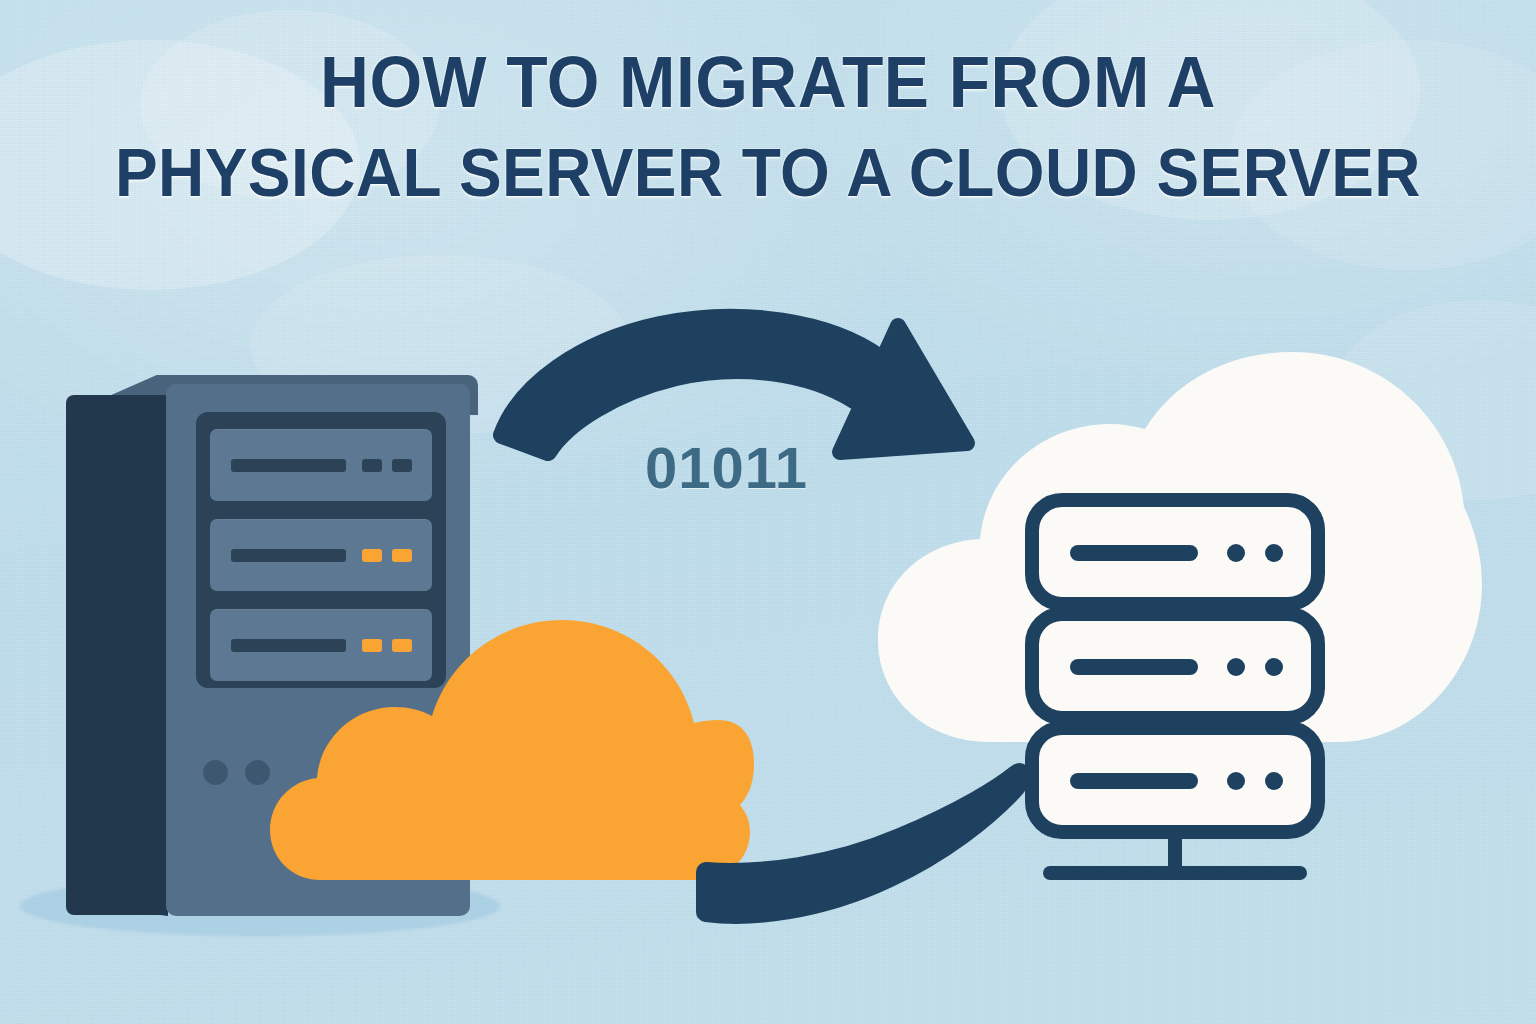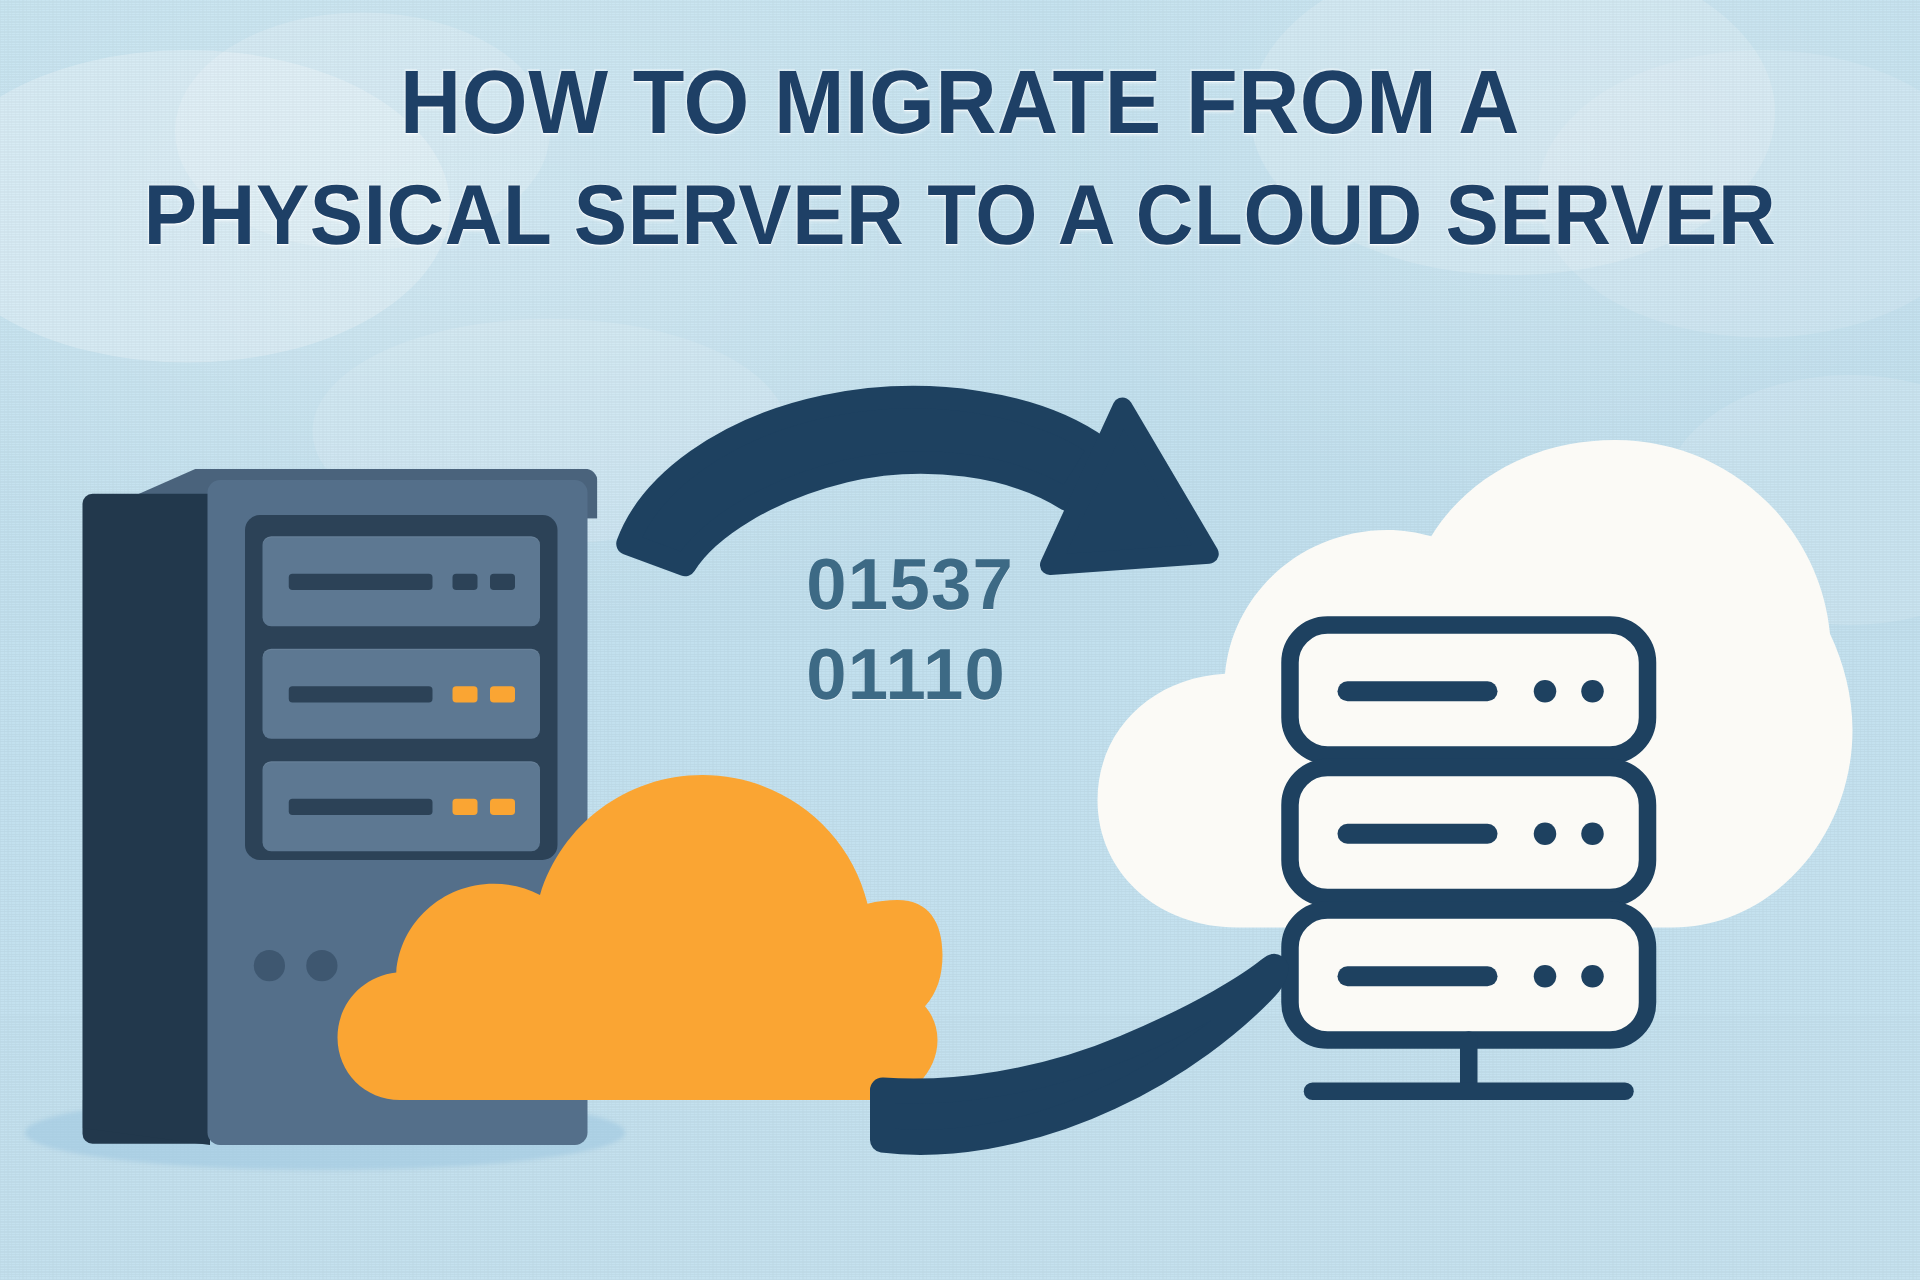--- a/index.html
+++ b/index.html
@@ -270,22 +270,21 @@
       <div class="bay-slot"></div>
       <div class="led a amber"></div>
       <div class="led b amber"></div>
     </div>
 
     <div class="tower-btn one"></div>
     <div class="tower-btn two"></div>
   </div>
 
   <div class="binary-block">
-    <div class="binary-line">01537</div>
-    <div class="binary-line">01110</div>
+    <div class="binary-line">01011</div>
   </div>
 
   <svg class="arrows" width="1536" height="1024" viewBox="0 0 1536 1024">
 
     <g>
       <path d="M502 435
                C 520 386, 580 342, 660 325
                C 742 308, 830 322, 880 358
                L 854 400
                C 810 372, 740 362, 676 377

